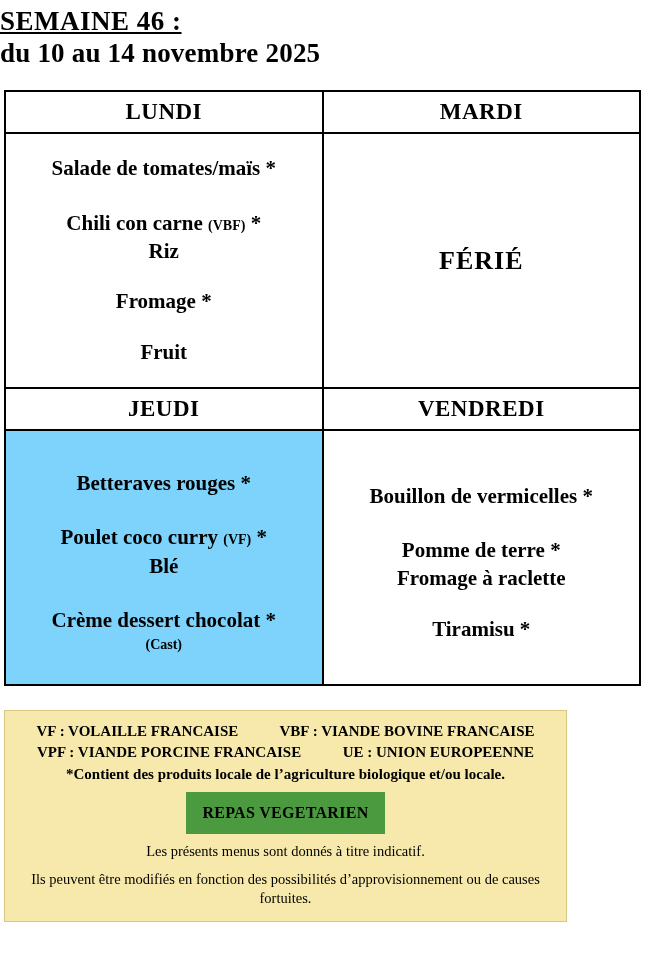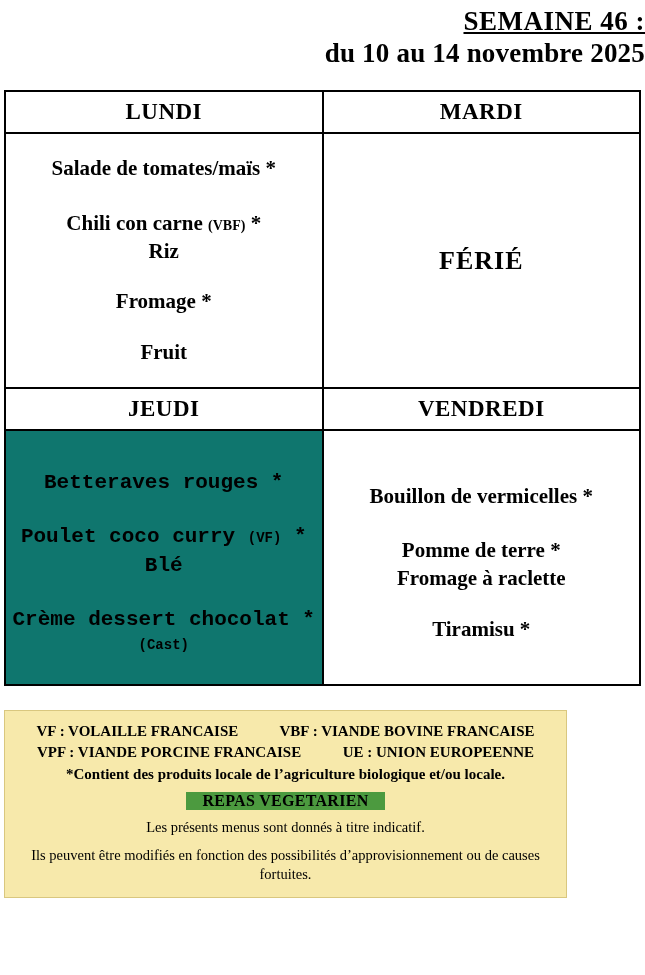--- a/index.html
+++ b/index.html
@@ -12,21 +12,21 @@
     font-family: "Liberation Serif", serif;
     color: #000000;
   }
   .page {
     width: 645px;
     height: 975px;
     position: relative;
     padding: 0;
   }
   .title {
-    text-align: right;
+    text-align: left;
     font-weight: bold;
     font-size: 27px;
     line-height: 1.18;
     margin-top: 6px;
   }
   .title-line1 {
     text-decoration: underline;
     letter-spacing: 0.5px;
   }
   .title-line2 {
@@ -51,22 +51,21 @@
     letter-spacing: 0.5px;
   }
   .cell-body {
     height: 255px;
     font-weight: bold;
     font-size: 21px;
     line-height: 1.35;
     padding: 10px 6px;
   }
   .cell-body.green {
-    background: #0f766e;
-    font-family: Liberation Mono, monospace;
+    background: #7dd3fc;
   }
   .cell-ferie {
     font-size: 26px;
     font-weight: bold;
     letter-spacing: 1px;
   }
   .dish {
     margin: 0;
     padding: 0;
   }
@@ -98,21 +97,21 @@
     line-height: 1.45;
   }
   .legend-col-gap { display: inline-block; width: 34px; }
   .veg-badge {
     display: inline-block;
     margin-top: 6px;
     background: #4c9a3f;
     color: #000000;
     font-weight: bold;
     font-size: 16px;
-    padding: 0 16px;
+    padding: 12px 16px;
     letter-spacing: 0.3px;
   }
   .legend-note {
     margin-top: 8px;
     font-size: 14.5px;
     line-height: 1.35;
   }
 </style>
 </head>
 <body>

